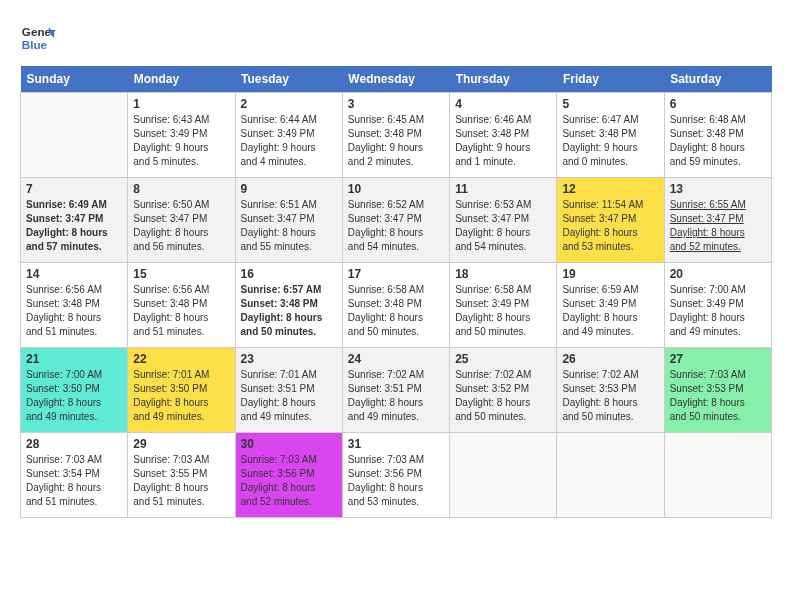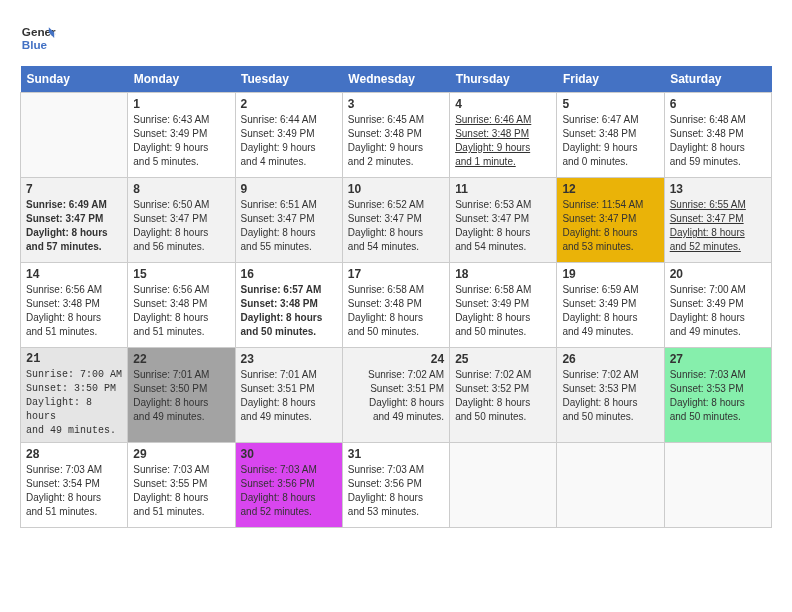--- a/index.html
+++ b/index.html
@@ -132,21 +132,21 @@
         </td>
         <td style="background-color: rgb(255, 255, 255);">
           <span class="day-number">3</span>
           <div class="day-info" style="white-space: pre-line;">Sunrise: 6:45 AM
 Sunset: 3:48 PM
 Daylight: 9 hours
 and 2 minutes.</div>
         </td>
         <td style="background-color: rgb(255, 255, 255);">
           <span class="day-number">4</span>
-          <div class="day-info" style="white-space: pre-line; text-decoration: underline;">Sunrise: 6:46 AM
+          <div class="day-info" style="white-space: pre-line;">Sunrise: 6:46 AM
 Sunset: 3:48 PM
 Daylight: 9 hours
 and 1 minute.</div>
         </td>
         <td style="background-color: rgb(255, 255, 255);">
           <span class="day-number">5</span>
           <div class="day-info" style="white-space: pre-line;">Sunrise: 6:47 AM
 Sunset: 3:48 PM
 Daylight: 9 hours
 and 0 minutes.</div>
@@ -188,21 +188,21 @@
 Daylight: 8 hours
 and 54 minutes.</div>
         </td>
         <td style="background-color: rgb(242, 242, 242); margin-top: 40px;">
           <span class="day-number">11</span>
           <div class="day-info" style="white-space: pre-line;">Sunrise: 6:53 AM
 Sunset: 3:47 PM
 Daylight: 8 hours
 and 54 minutes.</div>
         </td>
-        <td style="background-color: #eab308; margin-left: 8px;">
+        <td style="background-color: #fde047; margin-left: 8px;">
           <span class="day-number">12</span>
           <div class="day-info" style="white-space: pre-line;">Sunrise: 11:54 AM
 Sunset: 3:47 PM
 Daylight: 8 hours
 and 53 minutes.</div>
         </td>
         <td style="background-color: rgb(242, 242, 242);">
           <span class="day-number">13</span>
           <div class="day-info" style="white-space: pre-line; text-decoration: underline;">Sunrise: 6:55 AM
 Sunset: 3:47 PM
@@ -255,42 +255,42 @@
         </td>
         <td style="background-color: rgb(255, 255, 255);">
           <span class="day-number">20</span>
           <div class="day-info" style="white-space: pre-line;">Sunrise: 7:00 AM
 Sunset: 3:49 PM
 Daylight: 8 hours
 and 49 minutes.</div>
         </td>
       </tr>
       <tr>
-        <td style="background-color: #e5e5e5; font-family: Liberation Mono, monospace;">
+        <td style="background-color: #5eead4;">
           <span class="day-number">21</span>
           <div class="day-info" style="white-space: pre-line;">Sunrise: 7:00 AM
 Sunset: 3:50 PM
 Daylight: 8 hours
 and 49 minutes.</div>
         </td>
-        <td style="background-color: #a3a3a3;">
+        <td style="background-color: #fde047;">
           <span class="day-number">22</span>
           <div class="day-info" style="white-space: pre-line;">Sunrise: 7:01 AM
 Sunset: 3:50 PM
 Daylight: 8 hours
 and 49 minutes.</div>
         </td>
         <td style="background-color: rgb(242, 242, 242);">
           <span class="day-number">23</span>
           <div class="day-info" style="white-space: pre-line;">Sunrise: 7:01 AM
 Sunset: 3:51 PM
 Daylight: 8 hours
 and 49 minutes.</div>
         </td>
-        <td style="background-color: rgb(242, 242, 242); text-align: right;">
+        <td style="background-color: rgb(242, 242, 242);">
           <span class="day-number">24</span>
           <div class="day-info" style="white-space: pre-line;">Sunrise: 7:02 AM
 Sunset: 3:51 PM
 Daylight: 8 hours
 and 49 minutes.</div>
         </td>
         <td style="background-color: rgb(242, 242, 242);">
           <span class="day-number">25</span>
           <div class="day-info" style="white-space: pre-line;">Sunrise: 7:02 AM
 Sunset: 3:52 PM

